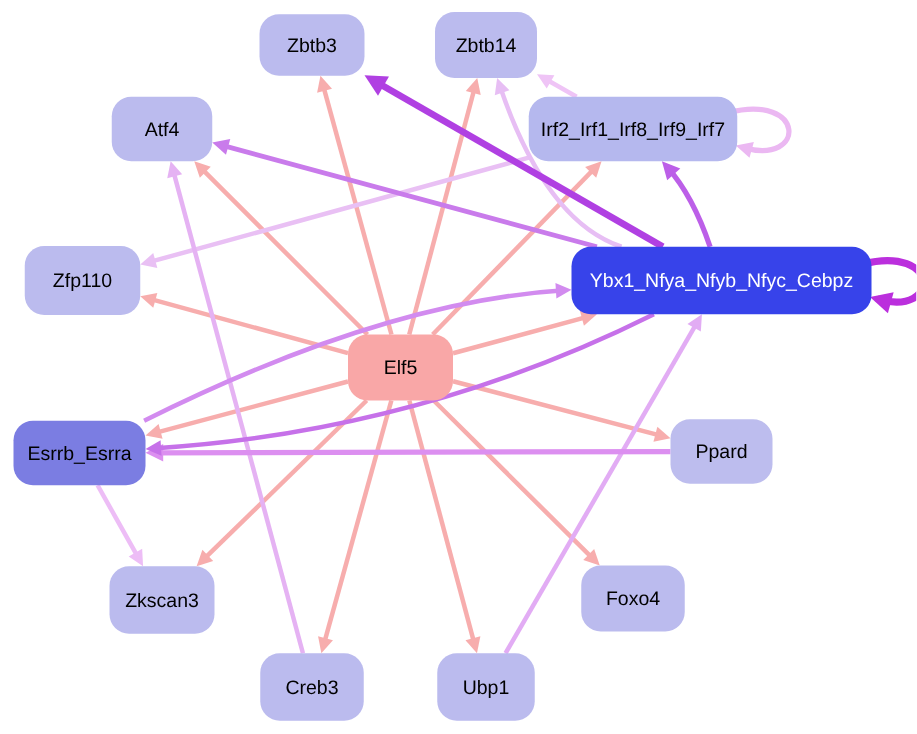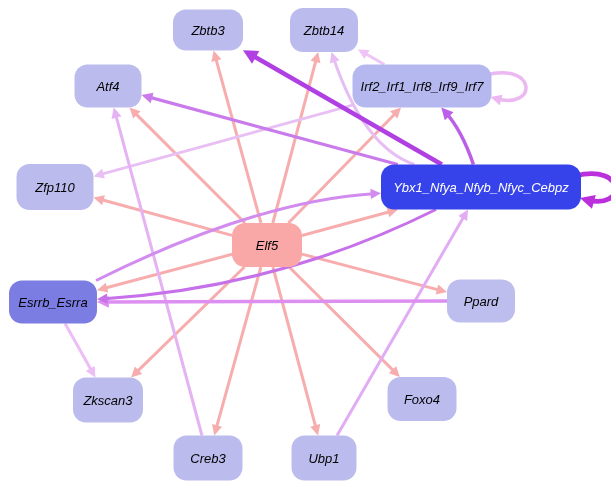--- a/index.html
+++ b/index.html
@@ -1,16 +1,16 @@
 <!DOCTYPE html>
 <html><head>
 <meta charset="utf-8">
 <style>
   html,body{margin:0;padding:0;background:#ffffff;}
-  #stage{width:611px;height:489px;position:relative;background:#ffffff;overflow:hidden;font-style:italic;}
+  #stage{width:611px;height:489px;position:relative;background:#ffffff;overflow:hidden;}
   svg{display:block;}
   text{font-family:"Liberation Sans","DejaVu Sans",sans-serif;}
 </style>
 </head>
 <body>
 
 <div id="stage">
   <svg id="net" width="611" height="489" viewBox="0 0 611 489" xmlns="http://www.w3.org/2000/svg">
       <g>
         <g>

